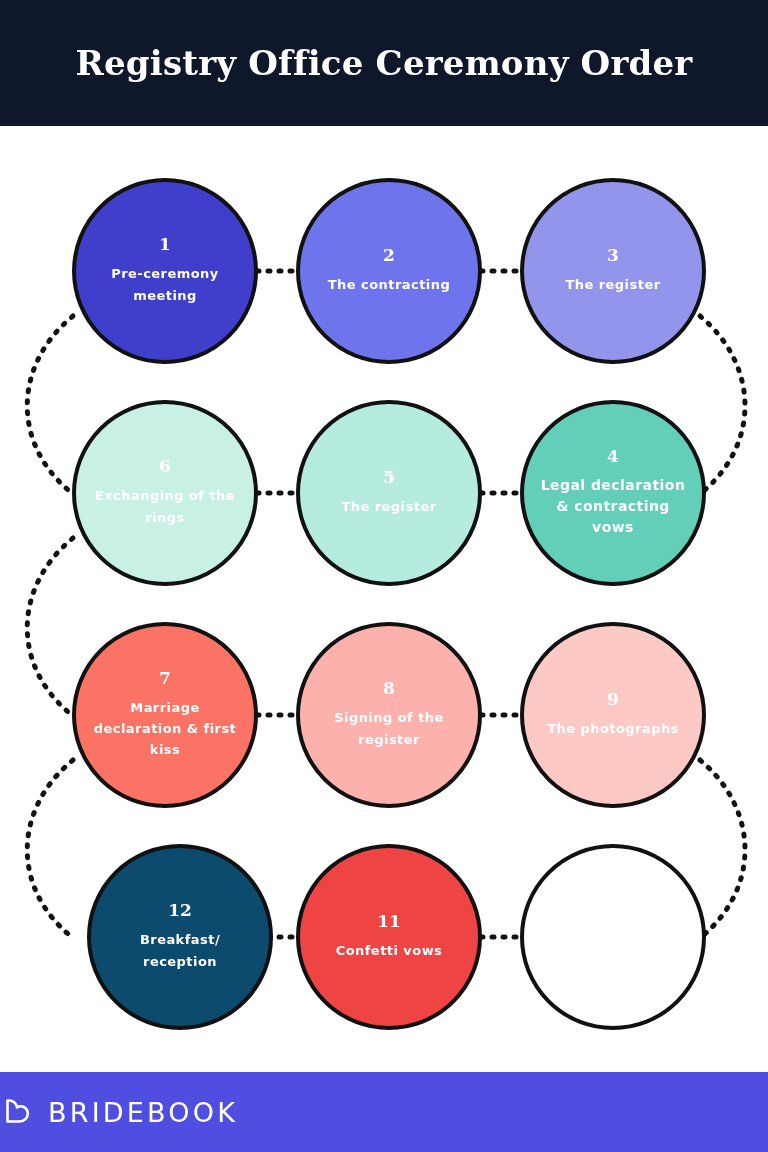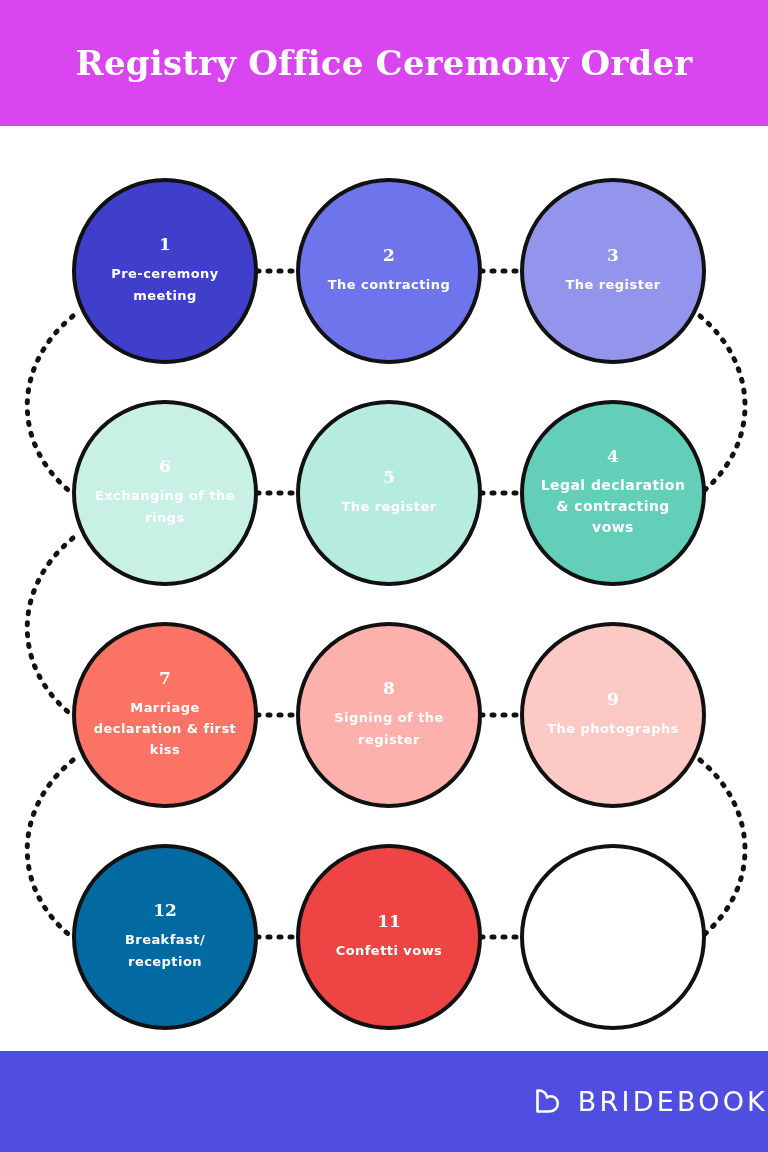--- a/index.html
+++ b/index.html
@@ -14,21 +14,21 @@
     position:relative;
     width:768px;height:1152px;
     display:flex;
     flex-direction:column;
     background:#ffffff;
   }
 
   
   .header{
     height:126px;
-    background:#d946ef;
+    background:#0f172a;
     display:flex;
     align-items:center;
     justify-content:center;
     flex:0 0 auto;
   }
   .header-title{
     color:#ffffff;
     font-family:"DejaVu Serif", serif;
     font-weight:700;
     font-size:34px;
@@ -85,25 +85,25 @@
     font-weight:700;
     line-height:1.62;
     letter-spacing:.45px;
     color:#ffffff;
     max-width:155px;
   }
   .node-label.tight{ line-height:1.5; font-size:14px; }
 
   
   .footer{
-    height:101px;
+    height:80px;
     background:#4f4ee0;
     display:flex;
     align-items:center;
-    justify-content:flex-end;
+    justify-content:flex-start;
     gap:14px;
     flex:0 0 auto;
   }
   .logo-mark{ display:block; }
   .logo-word{
     color:#ffffff;
     font-family:"DejaVu Sans", sans-serif;
     font-size:27px;
     font-weight:400;
     letter-spacing:3.2px;
@@ -187,21 +187,21 @@
       <div class="node" style="left:296px; top:496px; background:#fcb1ad;">
         <div class="node-num">8</div>
         <div class="node-label">Signing of the register</div>
       </div>
 
       <div class="node" style="left:520px; top:496px; background:#fcc9c4;">
         <div class="node-num">9</div>
         <div class="node-label">The photographs</div>
       </div>
 
-      <div class="node" style="left:72px;  top:718px; background:#0369a1;">
+      <div class="node" style="left:87px;  top:718px; background:#0c4a6e;">
         <div class="node-num">12</div>
         <div class="node-label">Breakfast/ reception</div>
       </div>
 
       <div class="node" style="left:296px; top:718px; background:#ef4444;">
         <div class="node-num">11</div>
         <div class="node-label">Confetti vows</div>
       </div>
 
       <div class="node" style="left:520px; top:718px; background:#fbb košice;">

